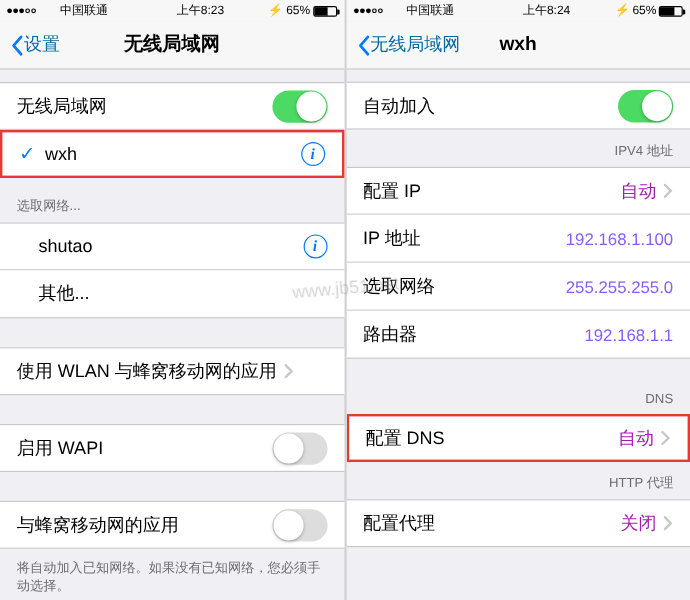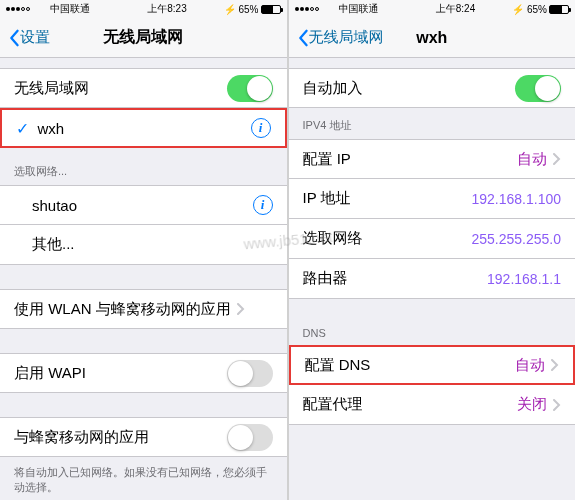--- a/index.html
+++ b/index.html
@@ -15,21 +15,21 @@
 .battery{display:flex;align-items:center;gap:2px;}
 .batt{width:20px;height:9px;border:1px solid #000;border-radius:2px;position:relative;}
 .batt::after{content:"";position:absolute;right:-3px;top:2px;width:2px;height:4px;background:#000;border-radius:0 1px 1px 0;}
 .batt-fill{height:100%;background:#000;width:65%;}
 .nav{height:40px;background:#f7f7f8;border-bottom:0.5px solid #c8c7cc;display:flex;align-items:center;position:relative;padding:0 8px;}
 .back{display:flex;align-items:flex-end;color:#0369a1;font-size:15px;}
 .back svg{width:12px;height:18px;}
 .title{position:absolute;left:50%;transform:translateX(-50%);font-size:16px;font-weight:600;color:#000;}
 .content{flex:1;overflow-y:auto;}
 .section-h{font-size:11px;color:#6d6d72;padding:16px 14px 6px;}
-.section-h.small{padding-top:10px;}
+.section-h.small{padding-top:10px;text-align:right;}
 .row{background:#fff;min-height:40px;display:flex;align-items:center;padding:0 14px;border-top:0.5px solid #c8c7cc;border-bottom:0.5px solid #c8c7cc;position:relative;}
 .row+.row{border-top:none;}
 .row .label{font-size:15px;color:#000;}
 .row .value{margin-left:auto;font-size:15px;color:#a21caf;}
 .row .detail-value{margin-left:auto;font-size:14px;color:#8b5cf6;}
 .chev{margin-left:6px;color:#c7c7cc;}
 .chev svg{width:8px;height:12px;display:block;}
 .check{color:#007aff;font-size:16px;margin-right:8px;}
 .toggle{margin-left:auto;width:46px;height:27px;border-radius:14px;background:#ddd;position:relative;}
 .toggle.on{background:#4cd964;}
@@ -214,20 +214,21 @@
       <div class="section-h small">DNS</div>
       <div class="row redbox">
         <span class="label">配置 DNS</span>
         <span class="value">自动</span>
         <span class="chev">
             <svg viewBox="0 0 8 12">
               <path d="M1 1l5 5-5 5" stroke="#c7c7cc" stroke-width="2" fill="none" stroke-linecap="round"></path>
             </svg>
           </span>
       </div>
+      <div class="section-h small">HTTP 代理</div>
       <div class="row">
         <span class="label">配置代理</span>
         <span class="value">关闭</span>
         <span class="chev">
             <svg viewBox="0 0 8 12">
               <path d="M1 1l5 5-5 5" stroke="#c7c7cc" stroke-width="2" fill="none" stroke-linecap="round"></path>
             </svg>
           </span>
       </div>
     </div>

